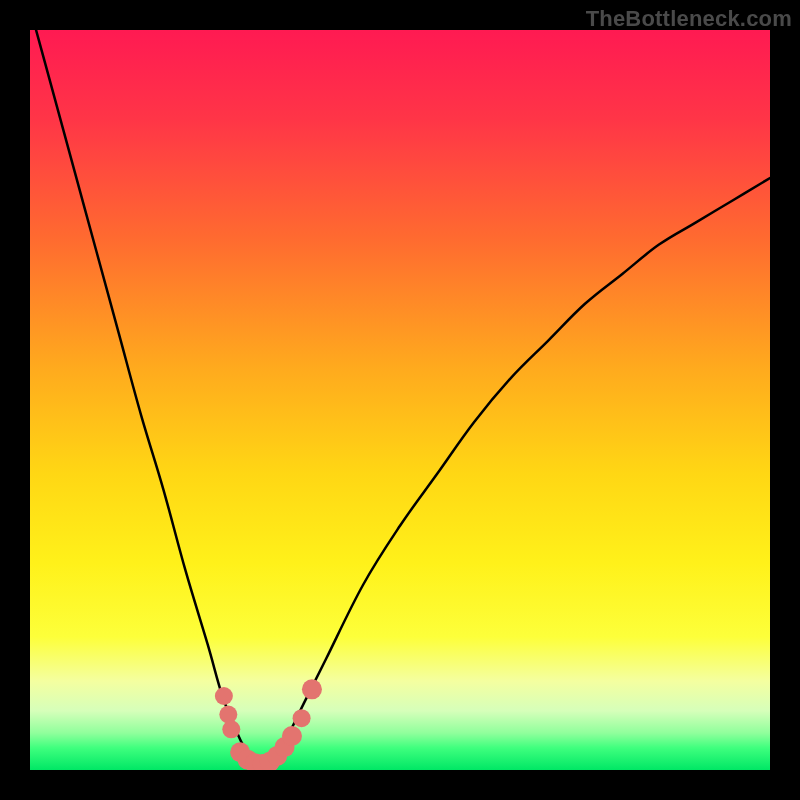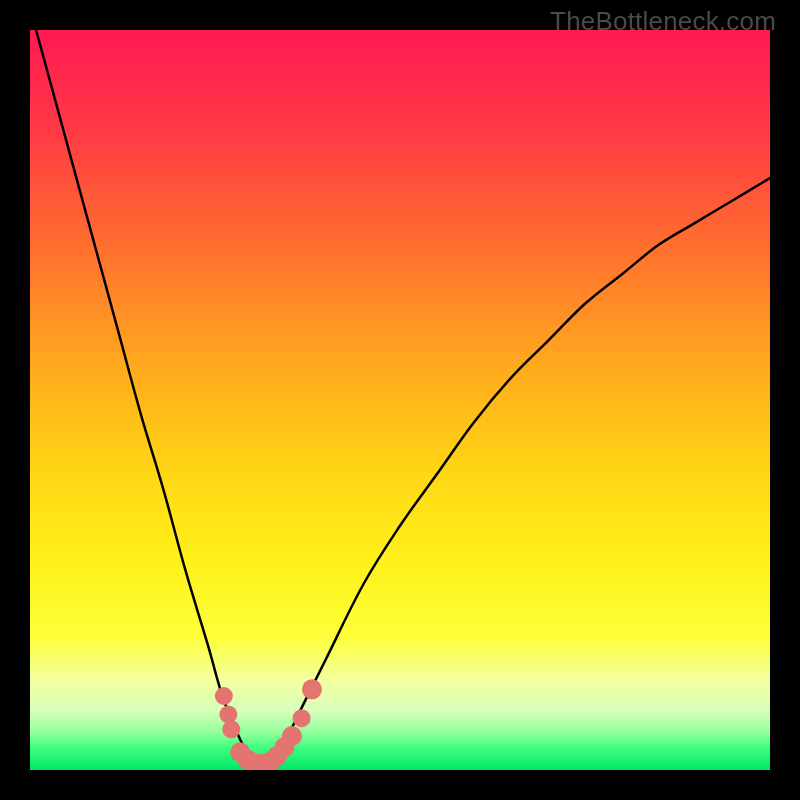--- a/index.html
+++ b/index.html
@@ -13,24 +13,24 @@
   }
   .frame {
     position: relative;
     width: 800px;
     height: 800px;
     background: #000;
   }
   .watermark {
     position: absolute;
     top: 6px;
-    right: 24px;
+    right: 8px;
     color: #4a4a4a;
-    font-size: 26px;
-    font-weight: 400;
+    font-size: 22px;
+    font-weight: 700;
     letter-spacing: 0.2px;
     z-index: 5;
   }
   .plot-wrap {
     position: absolute;
     left: 30px;
     top: 30px;
     width: 740px;
     height: 740px;
   }

